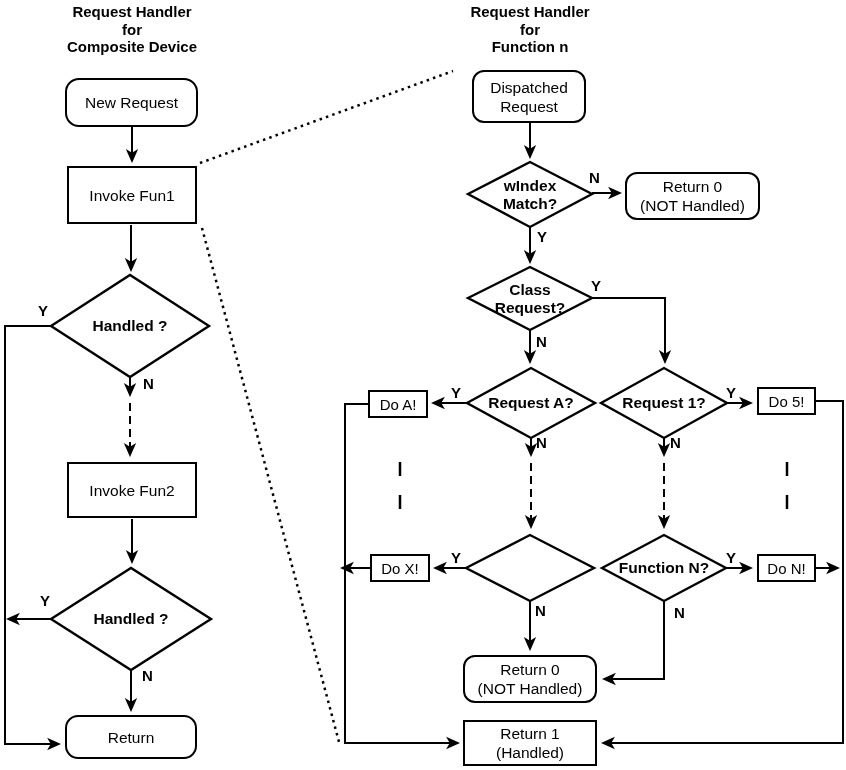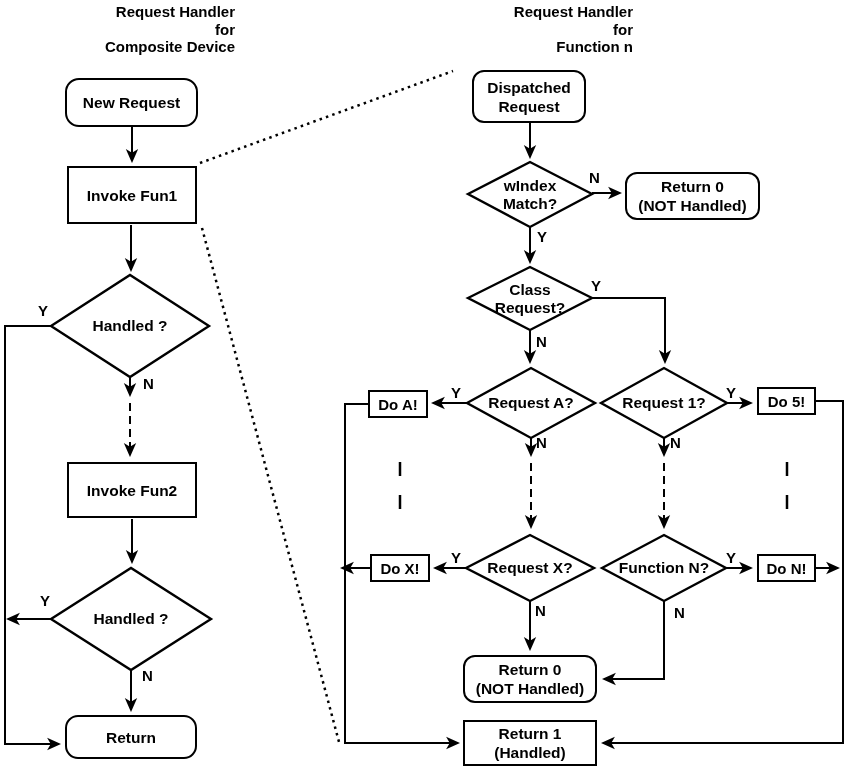--- a/index.html
+++ b/index.html
@@ -2,27 +2,27 @@
 <html><head>
 <meta charset="utf-8">
 <style>
   html,body{margin:0;padding:0;background:#ffffff;}
   #canvas{
     position:relative;width:846px;height:770px;background:#ffffff;
     font-family:"Liberation Sans","DejaVu Sans",sans-serif;color:#000;overflow:hidden;
   }
   #wires{position:absolute;left:0;top:0;}
   .title{
-    position:absolute;text-align:right;font-size:15px;font-weight:600;
+    position:absolute;text-align:center;font-size:15px;font-weight:600;
     line-height:17.5px;white-space:pre-line;
   }
   .box,.rbox{
     position:absolute;box-sizing:border-box;background:#fff;border:2.5px solid #000;
     display:flex;align-items:center;justify-content:center;text-align:center;
-    font-size:15.5px;font-weight:700;line-height:19px;white-space:pre-line;
+    font-size:15.5px;font-weight:400;line-height:19px;white-space:pre-line;
   }
   .rbox{border-width:2.8px;border-radius:14px;}
   .small{font-size:15px;}
   .dtext{
     position:absolute;display:flex;align-items:center;justify-content:center;
     text-align:center;font-size:15.5px;font-weight:600;line-height:18px;white-space:pre-line;
   }
   .yn{position:absolute;font-size:15px;font-weight:600;}
 </style>
 </head>
@@ -162,21 +162,20 @@
   <div class="dtext" style="left:470px;top:176px;width:120px;height:38px;">wIndex
 Match?</div>
   <div class="rbox" style="left:625px;top:172px;width:135px;height:48px;border-radius:12px;">Return 0
 (NOT Handled)</div>
   <div class="dtext" style="left:470px;top:280px;width:120px;height:38px;">Class
 Request?</div>
   <div class="dtext" style="left:461px;top:391px;width:140px;height:24px;">Request A?</div>
   <div class="dtext" style="left:594px;top:391px;width:140px;height:24px;">Request 1?</div>
   <div class="box small" style="left:368px;top:390px;width:60px;height:28px;">Do A!</div>
   <div class="box small" style="left:757px;top:387px;width:59px;height:28px;">Do 5!</div>
-  <div class="dtext" style="left:460px;top:556px;width:140px;height:24px;">Request X?</div>
   <div class="dtext" style="left:594px;top:556px;width:140px;height:24px;">Function N?</div>
   <div class="box small" style="left:370px;top:554px;width:60px;height:28px;">Do X!</div>
   <div class="box small" style="left:757px;top:554px;width:59px;height:28px;">Do N!</div>
   <div class="rbox" style="left:463px;top:655px;width:134px;height:48px;border-radius:12px;">Return 0
 (NOT Handled)</div>
   <div class="rbox" style="left:463px;top:720px;width:134px;height:46px;border-radius:0;">Return 1
 (Handled)</div>
 
   <div class="yn" style="left:38px;top:302px;">Y</div>
   <div class="yn" style="left:143px;top:375px;">N</div>

